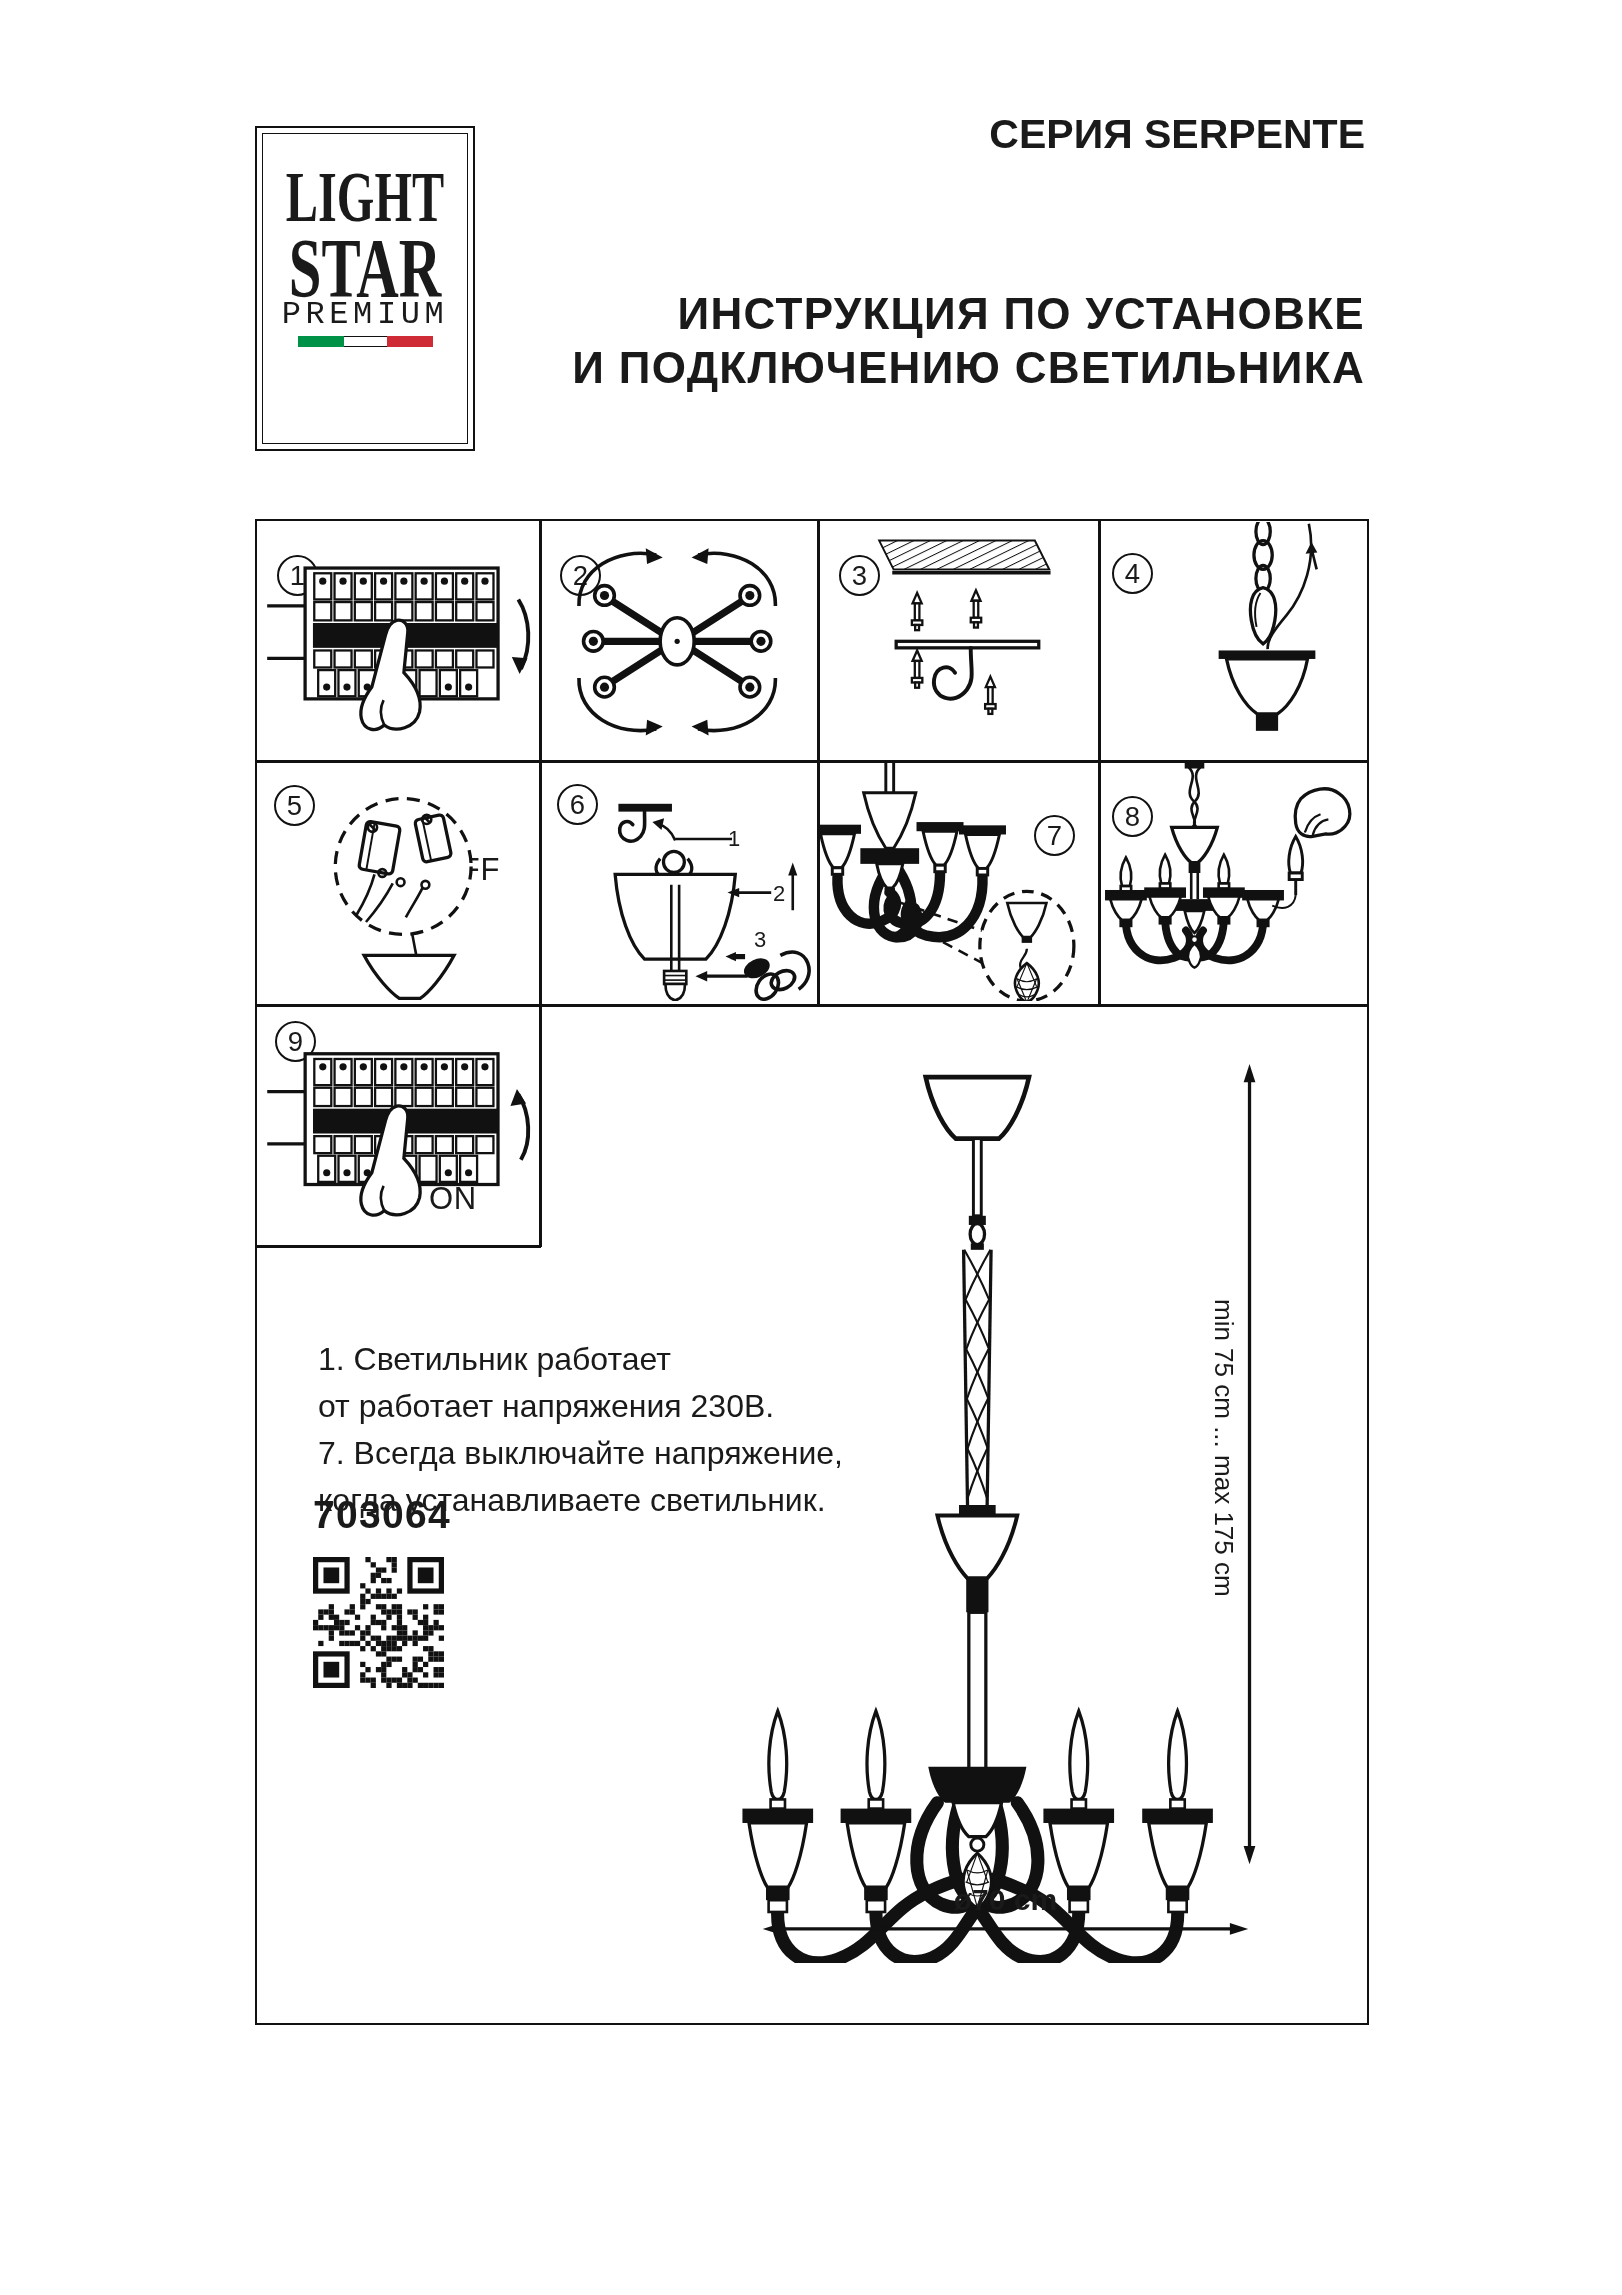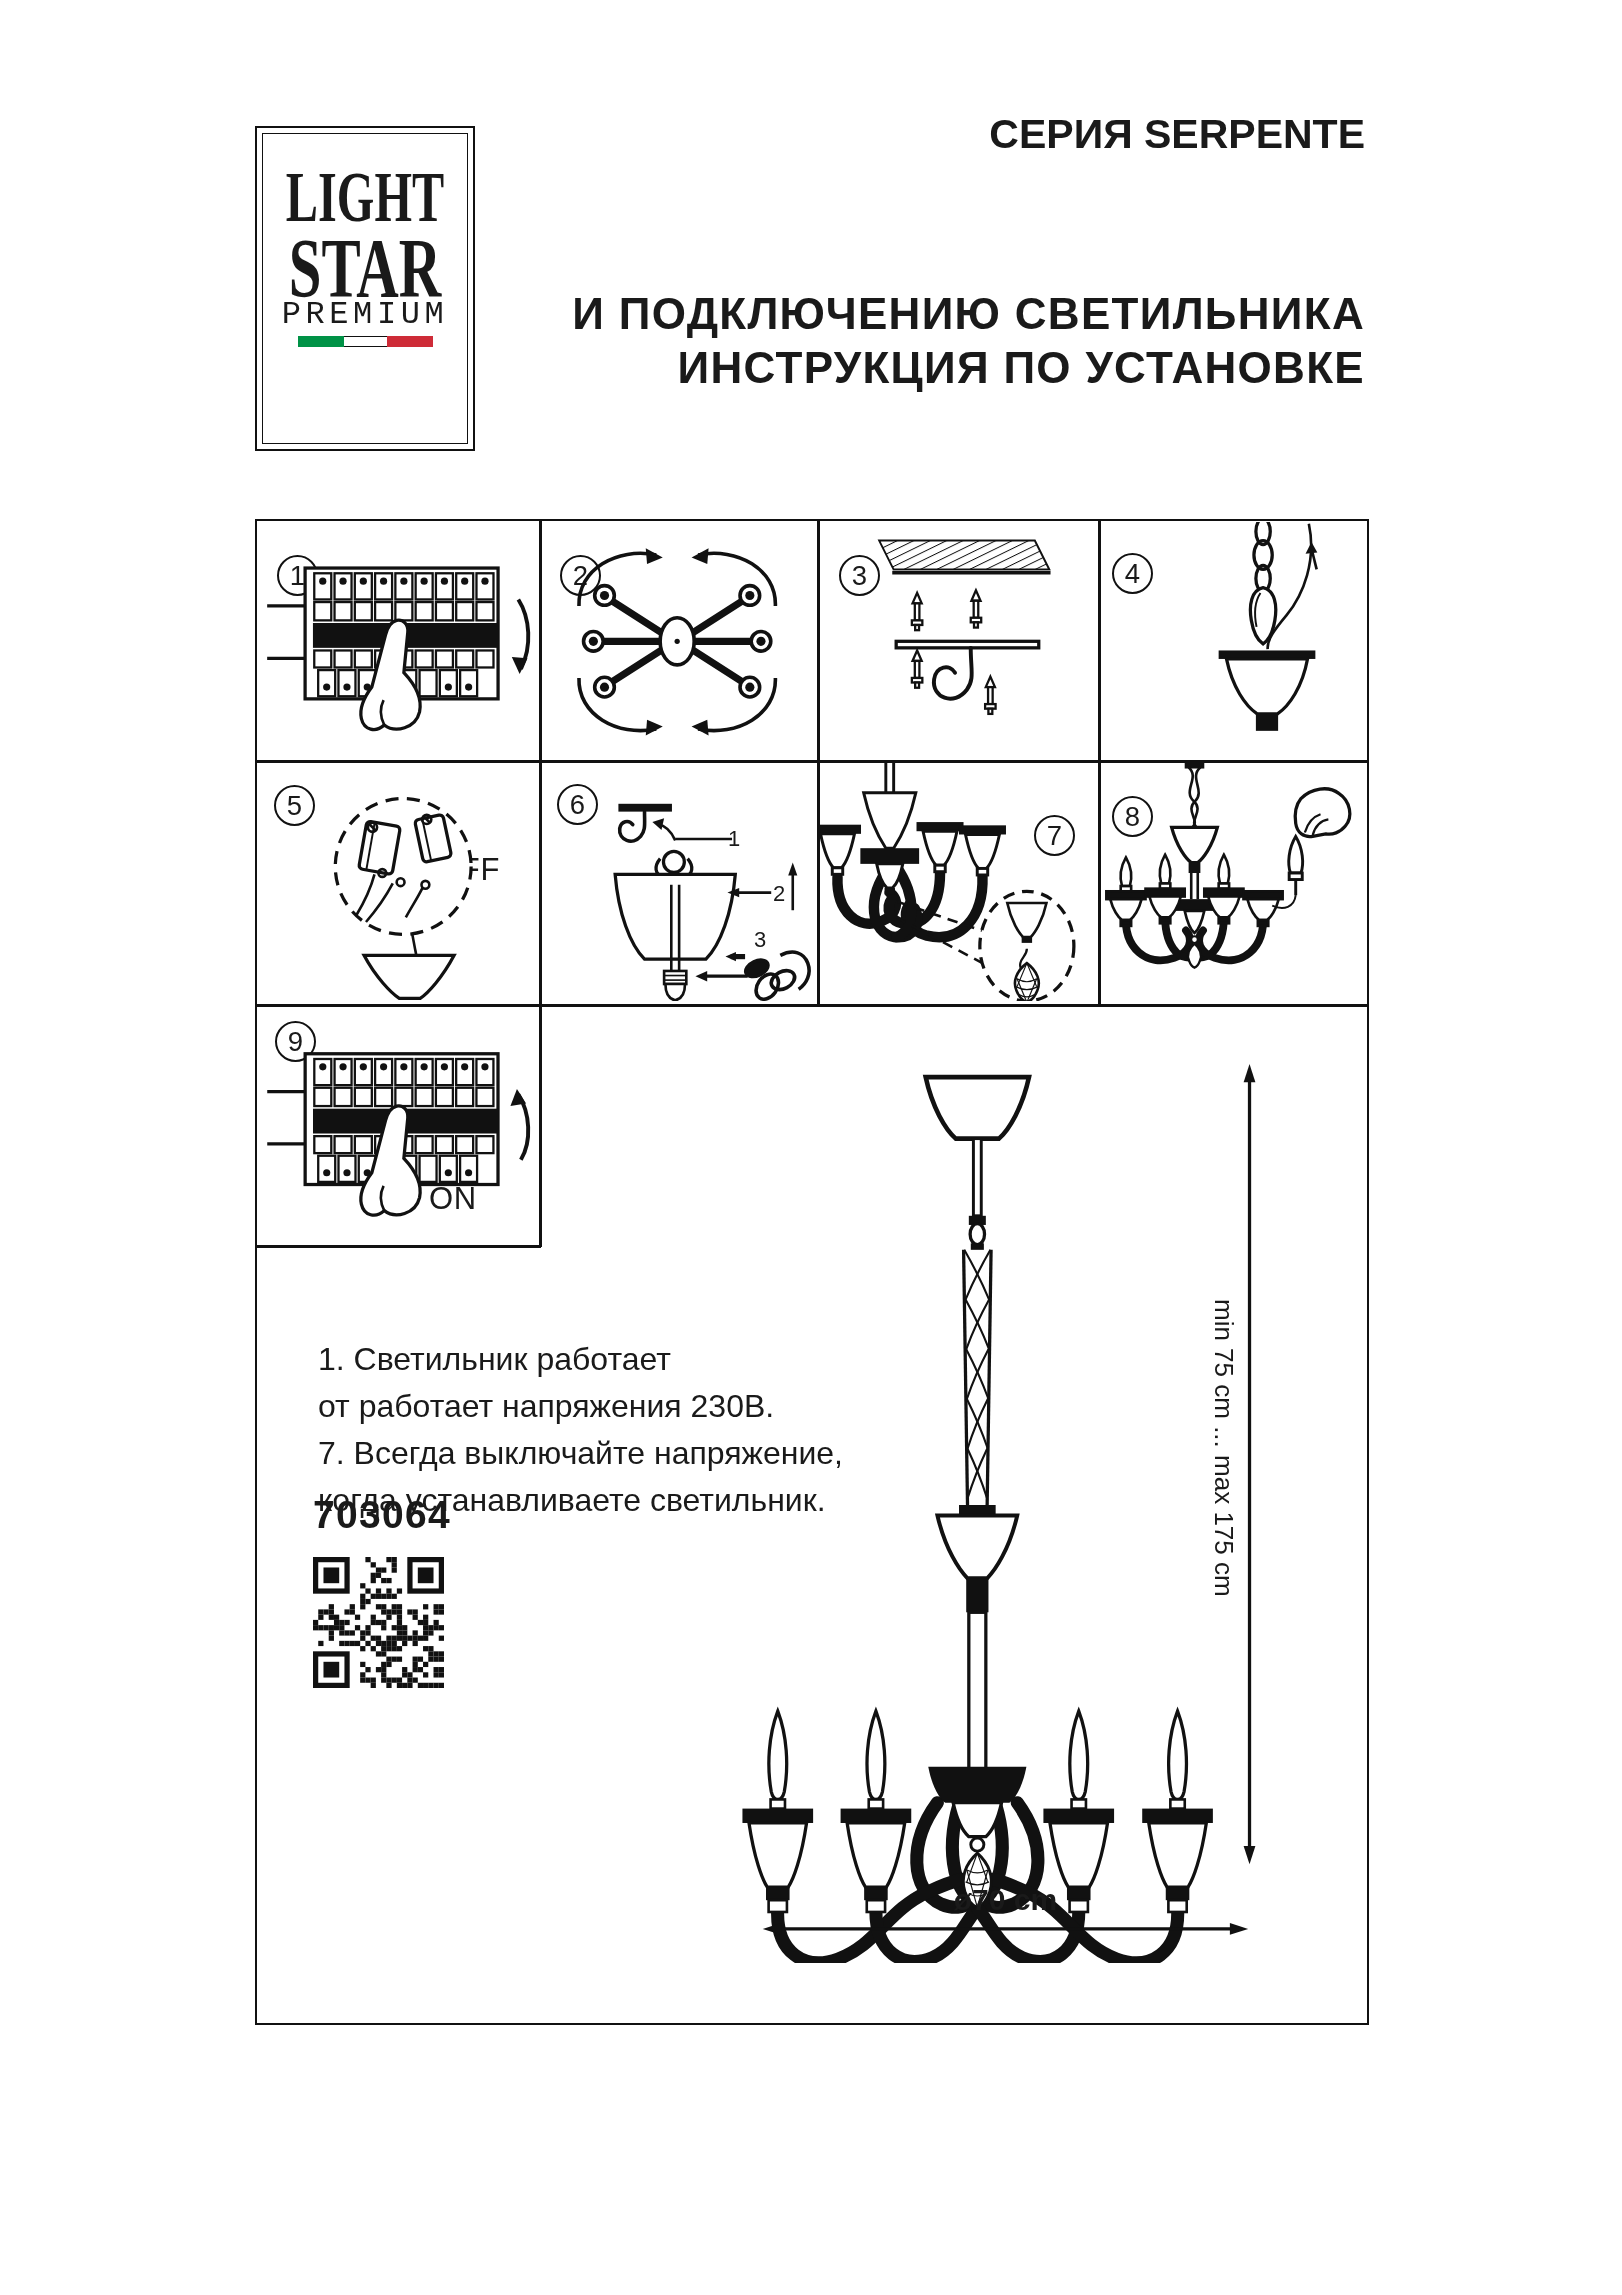--- a/index.html
+++ b/index.html
@@ -51,22 +51,22 @@
       <div style="width: 46px; background: rgb(0, 146, 70);" style-bg="#009246"></div>
       <div class="fw" style="width: 43px; background: rgb(255, 255, 255);"></div>
       <div style="width: 46px; background: rgb(206, 43, 55);"></div>
     </div>
   </div>
 
   <div class="abs title-block tb1">
     <div>СЕРИЯ SERPENTE</div>
   </div>
   <div class="abs title-block tb2">
+    <div>ИНСТРУКЦИЯ ПО УСТАНОВКЕ</div>
     <div>И ПОДКЛЮЧЕНИЮ СВЕТИЛЬНИКА</div>
-    <div>ИНСТРУКЦИЯ ПО УСТАНОВКЕ</div>
   </div>
 
   <div class="abs frame"></div>
   <div class="abs gline" style="left:539px;top:519px;width:2.6px;height:487px"></div>
   <div class="abs gline" style="left:817px;top:519px;width:2.6px;height:487px"></div>
   <div class="abs gline" style="left:1098px;top:519px;width:2.6px;height:487px"></div>
   <div class="abs gline" style="left:255px;top:760px;width:1114px;height:2.6px"></div>
   <div class="abs gline" style="left:255px;top:1004px;width:1114px;height:2.6px"></div>
   <div class="abs gline" style="left:539px;top:1007px;width:2.6px;height:240px"></div>
   <div class="abs gline" style="left:255px;top:1245px;width:286px;height:2.6px"></div>

